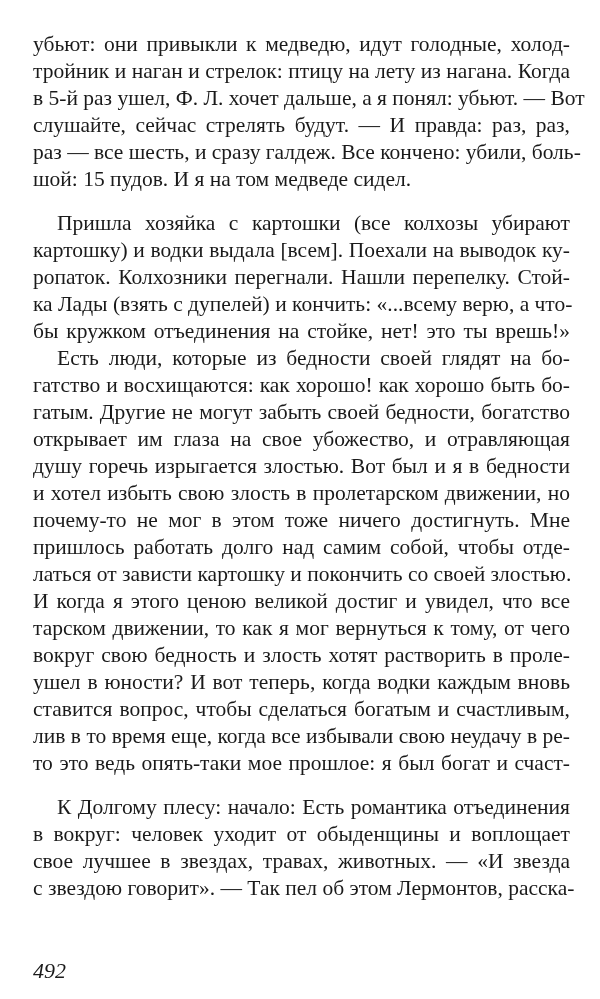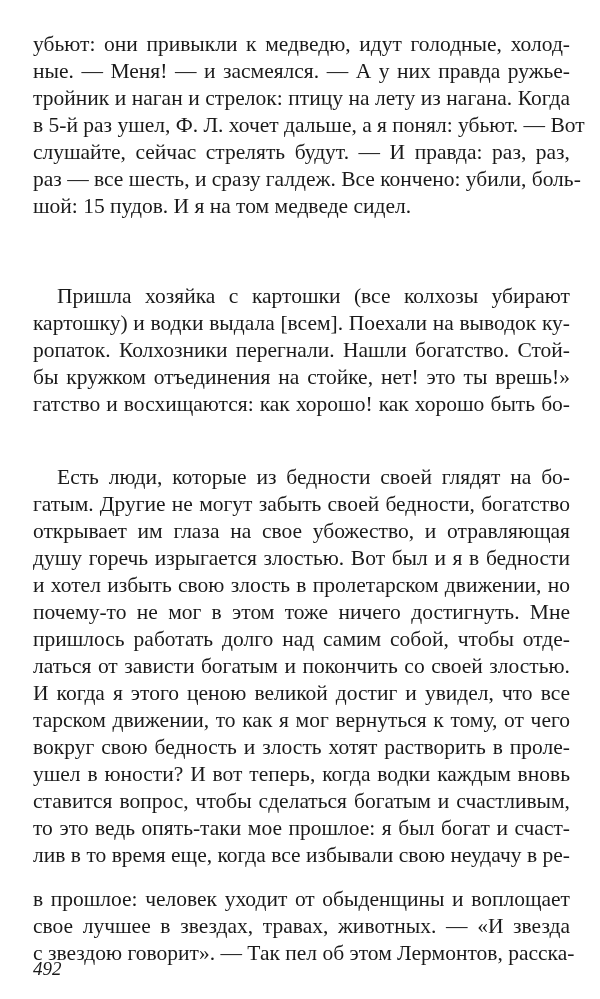--- a/index.html
+++ b/index.html
@@ -7,72 +7,73 @@
   .page {
     position: absolute; left: 33px; top: 31px; width: 537px;
     font-family: "Liberation Serif", "DejaVu Serif", serif;
     font-size: 21.5px; line-height: 27px; color: #1a1a1a;
   }
   .line {
     display: block; white-space: nowrap; height: 27px;
     text-align: justify; text-align-last: justify;
   }
   .line.last { text-align-last: left; }
-  .indent { padding-left: 24px; margin-top: 46px; }
+  .indent { padding-left: 24px; }
   .para-gap { height: 17px; }
   .page-number {
     position: absolute; left: 33px; top: 958px;
     font-family: "Liberation Serif", "DejaVu Serif", serif;
-    font-style: italic; font-size: 19px; color: #1a1a1a;
+    font-style: italic; font-size: 22px; color: #1a1a1a;
   }
 </style>
 </head>
 <body>
 
 <div class="page">
 
   <div>
     <span class="line">убьют: они привыкли к медведю, идут голодные, холод-</span>
-    <span class="line">ные. — Меня! — и засмеялся. — А у них правда ружье-</span>
     <span class="line">тройник и наган и стрелок: птицу на лету из нагана. Когда</span>
     <span class="line">в 5-й раз ушел, Ф. Л. хочет дальше, а я понял: убьют. — Вот</span>
     <span class="line">слушайте, сейчас стрелять будут. — И правда: раз, раз,</span>
     <span class="line">раз — все шесть, и сразу галдеж. Все кончено: убили, боль-</span>
     <span class="line last">шой: 15 пудов. И я на том медведе сидел.</span>
   </div>
   <div class="para-gap"></div>
 
   <div>
     <span class="line indent">Пришла хозяйка с картошки (все колхозы убирают</span>
     <span class="line">картошку) и водки выдала [всем]. Поехали на выводок ку-</span>
-    <span class="line">ропаток. Колхозники перегнали. Нашли богатство. Стой-</span>
+    <span class="line">ропаток. Колхозники перегнали. Нашли перепелку. Стой-</span>
+    <span class="line">ка Лады (взять с дупелей) и кончить: «...всему верю, а что-</span>
     <span class="line">бы кружком отъединения на стойке, нет! это ты врешь!»</span>
   </div>
 
   <div>
+    <span class="line indent">Есть люди, которые из бедности своей глядят на бо-</span>
     <span class="line">гатство и восхищаются: как хорошо! как хорошо быть бо-</span>
-    <span class="line indent">Есть люди, которые из бедности своей глядят на бо-</span>
     <span class="line">гатым. Другие не могут забыть своей бедности, богатство</span>
     <span class="line">открывает им глаза на свое убожество, и отравляющая</span>
     <span class="line">душу горечь изрыгается злостью. Вот был и я в бедности</span>
     <span class="line">и хотел избыть свою злость в пролетарском движении, но</span>
     <span class="line">почему-то не мог в этом тоже ничего достигнуть. Мне</span>
     <span class="line">пришлось работать долго над самим собой, чтобы отде-</span>
-    <span class="line">латься от зависти богатым и покончить со своей злостью.</span>
+    <span class="line">латься от зависти картошку и покончить со своей злостью.</span>
     <span class="line">И когда я этого ценою великой достиг и увидел, что все</span>
     <span class="line">тарском движении, то как я мог вернуться к тому, от чего</span>
     <span class="line">вокруг свою бедность и злость хотят растворить в проле-</span>
     <span class="line">ушел в юности? И вот теперь, когда водки каждым вновь</span>
     <span class="line">ставится вопрос, чтобы сделаться богатым и счастливым,</span>
+    <span class="line">лив в то время еще, когда все избывали свою неудачу в ре-</span>
     <span class="line">то это ведь опять-таки мое прошлое: я был богат и счаст-</span>
-    <span class="line">лив в то время еще, когда все избывали свою неудачу в ре-</span>
   </div>
   <div class="para-gap"></div>
 
   <div>
-    <span class="line">в прошлое: человек уходит от обыденщины и воплощает</span>
+    <span class="line indent">К Долгому плесу: начало: Есть романтика отъединения</span>
+    <span class="line">в вокруг: человек уходит от обыденщины и воплощает</span>
     <span class="line">свое лучшее в звездах, травах, животных. — «И звезда</span>
     <span class="line">с звездою говорит». — Так пел об этом Лермонтов, расска-</span>
 
   </div>
 </div>
 
 <div class="page-number">492</div>
 
 </body></html>

